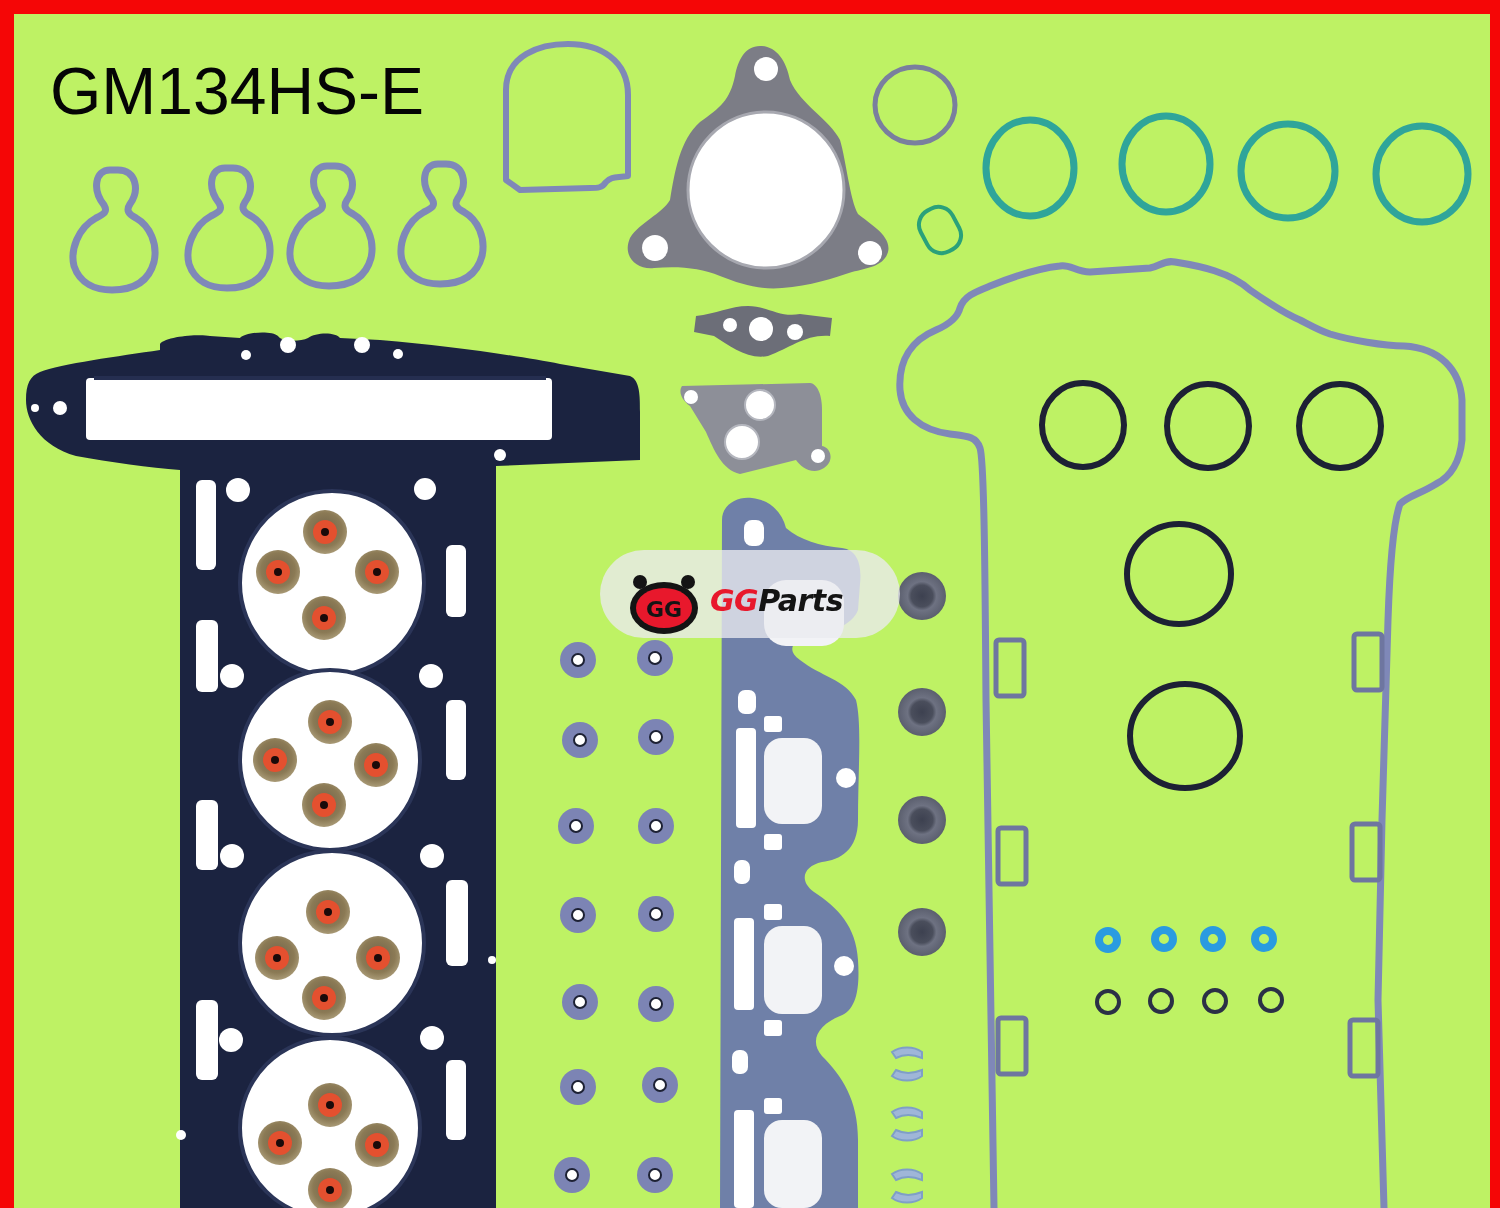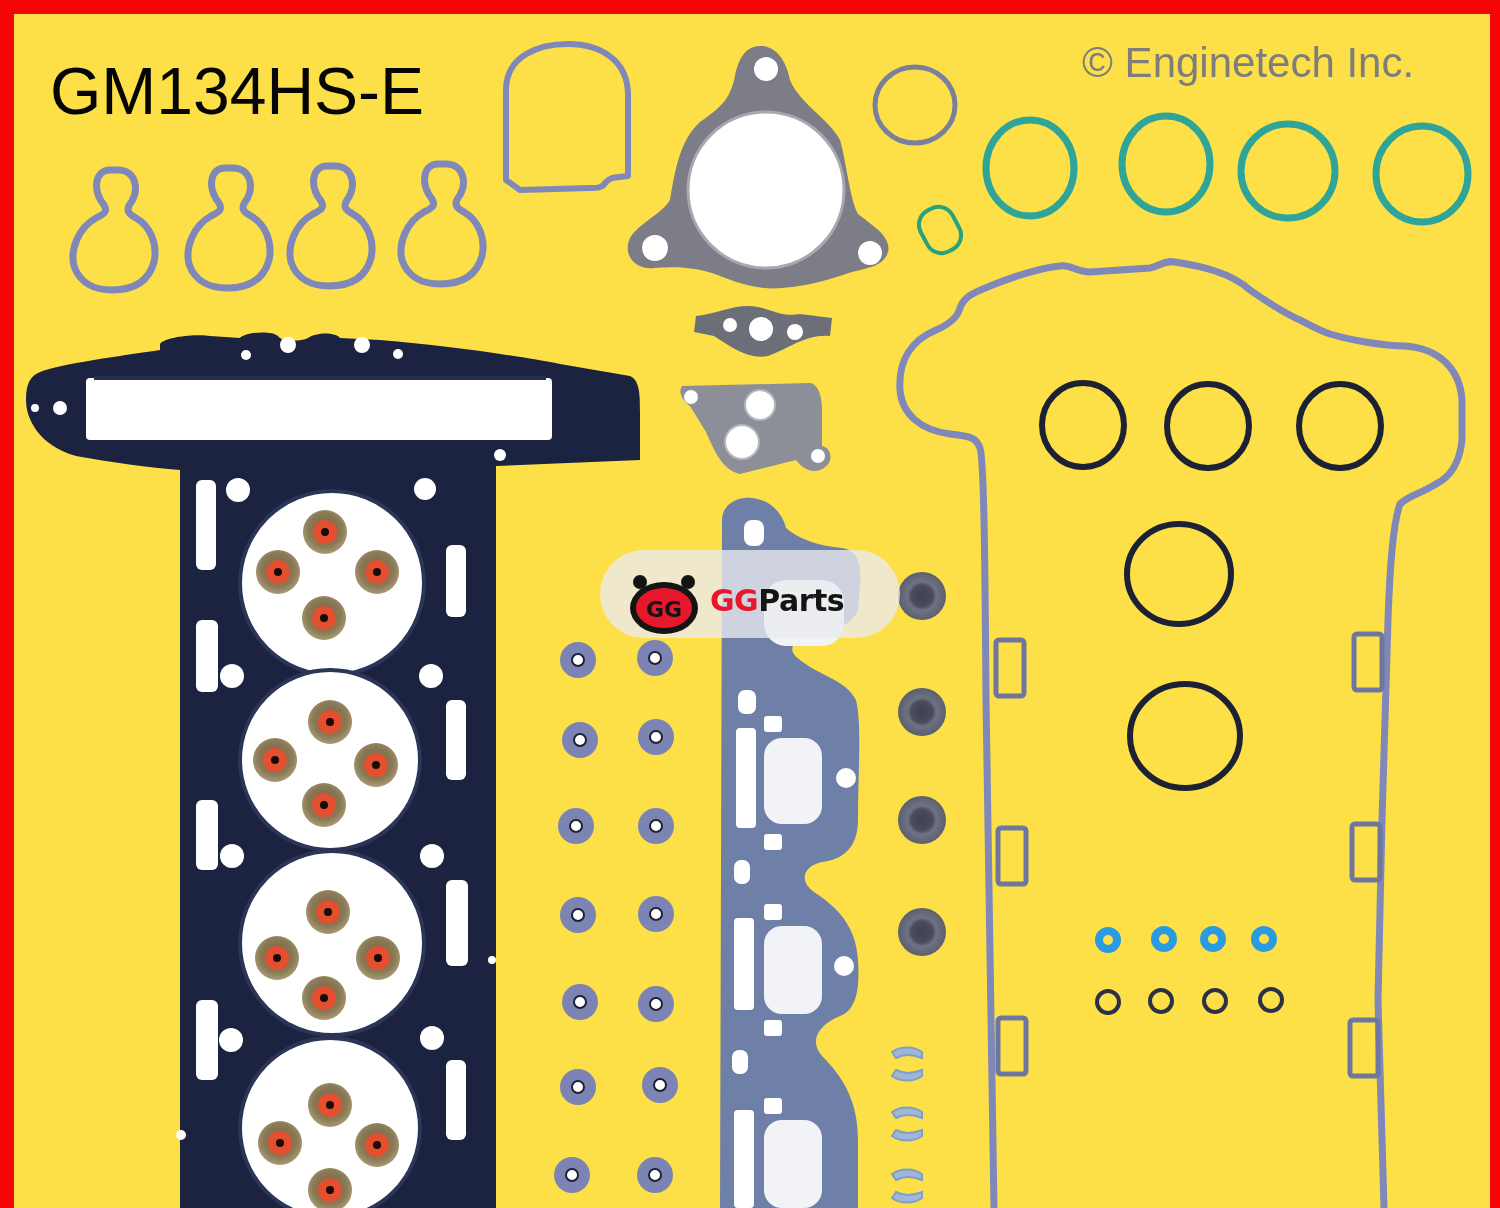--- a/index.html
+++ b/index.html
@@ -1,51 +1,50 @@
 <!DOCTYPE html>
 <html><head>
   <meta charset="utf-8">
   <style>
     html, body { margin: 0; padding: 0; }
     body { width: 1500px; height: 1208px; overflow: hidden; background: #ffffff; }
     .frame {
       position: relative; width: 1500px; height: 1208px; box-sizing: border-box;
       border-top: 14px solid #f50606; border-left: 14px solid #f50606; border-right: 10px solid #f50606;
-      border-bottom: 0; background: #fde047; overflow: hidden;
+      border-bottom: 0; background: #bef264; overflow: hidden;
     }
     .canvas { position: absolute; left: -14px; top: -14px; width: 1500px; height: 1208px; }
     .part-no {
       position: absolute; left: 50px; top: 58px; font-family: "Liberation Sans", sans-serif;
       font-size: 66px; color: #050505; letter-spacing: 0px; line-height: 1;
     }
     .copyright {
       position: absolute; left: 1082px; top: 42px; font-family: "Liberation Sans", sans-serif;
       font-size: 42px; color: #7d7d7d; line-height: 1;
     }
     svg.art { position: absolute; left: 0; top: 0; }
     .watermark {
       position: absolute; left: 600px; top: 550px; width: 300px; height: 88px;
       border-radius: 54px; background: rgba(235,235,240,0.78);
     }
     .wm-logo { position: absolute; left: 26px; top: 20px; width: 76px; height: 66px; }
     .wm-text {
       position: absolute; left: 110px; top: 36px; font-family: "DejaVu Sans", sans-serif;
-      font-weight: bold; font-size: 30px; line-height: 1; letter-spacing: -0.5px;
+      font-weight: bold; font-style: italic; font-size: 30px; line-height: 1; letter-spacing: -0.5px;
     }
     .wm-gg { color: #e8182c; }
     .wm-parts { color: #141414; }
   </style>
 </head>
 <body>
 
 <div class="frame">
  <div class="canvas">
 
   <div class="part-no">GM134HS-E</div>
-  <div class="copyright">© Enginetech Inc.</div>
 
   <svg class="art" width="1500" height="1208" viewBox="0 0 1500 1208">
     <defs>
       <radialGradient id="vsBrown" cx="50%" cy="45%" r="55%">
         <stop offset="0%" stop-color="#6f624a"></stop>
         <stop offset="70%" stop-color="#8b7a55"></stop>
         <stop offset="100%" stop-color="#a99a76"></stop>
       </radialGradient>
       <radialGradient id="grommet" cx="50%" cy="50%" r="50%">
         <stop offset="0%" stop-color="#3d4150"></stop>

